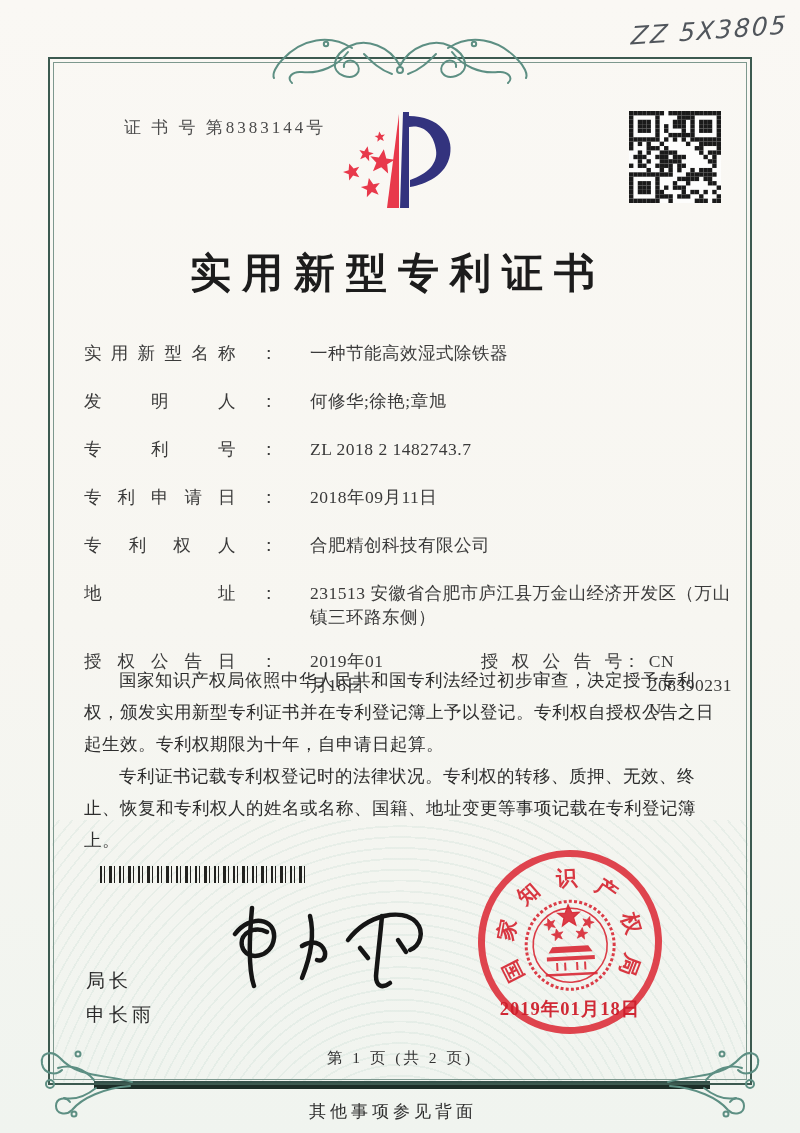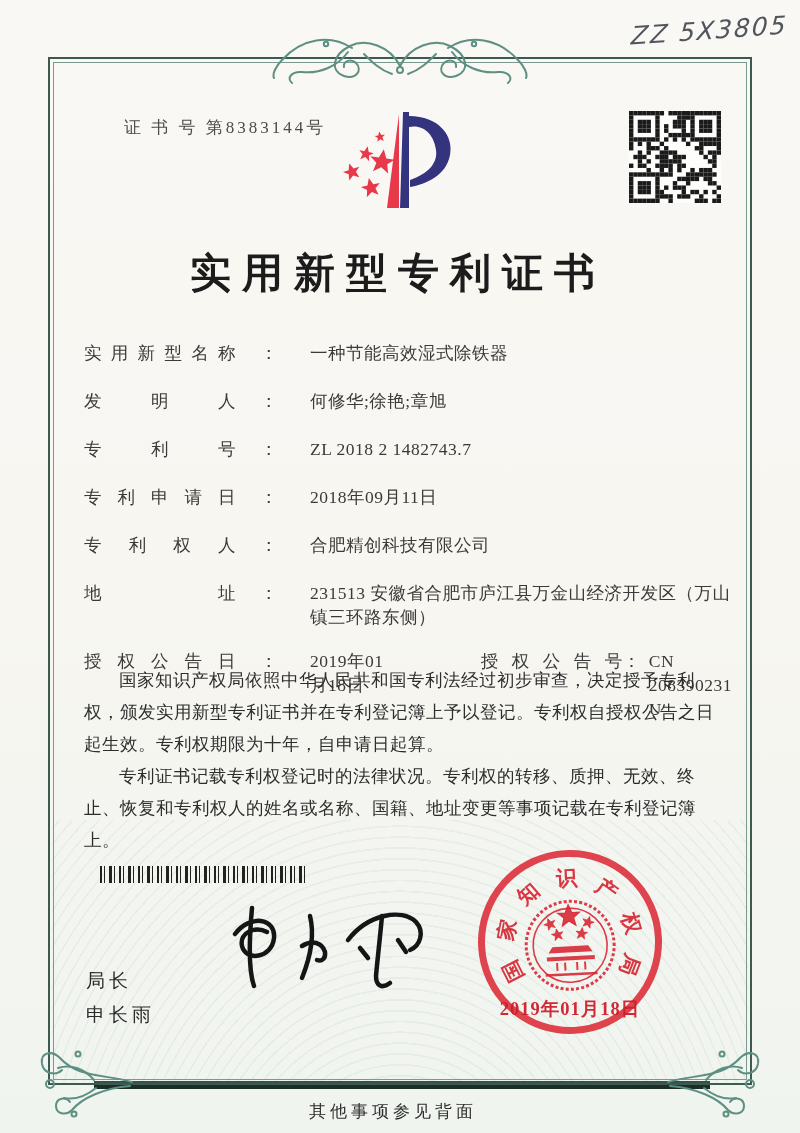--- a/index.html
+++ b/index.html
@@ -455,20 +455,21 @@
         <path d="M30,62 L74,62 L70,56 L34,56 Z" stroke="none"></path>
         <path d="M28,66 L76,66 L76,70 L28,70 Z" stroke="none"></path>
         <path d="M32,72 L72,72 L72,80 L32,80 Z" stroke="none" fill="none" stroke-width="2"></path>
         <path d="M38,72 L38,80 M46,72 L46,80 M58,72 L58,80 M66,72 L66,80" stroke-width="2"></path>
         <path d="M26,84 L78,84" stroke-width="2.5"></path>
       </g>
     </svg>
   </div>
   <div class="seal-date">2019年01月18日</div>
 
+  <div class="page-num">第 1 页 (共 2 页)</div>
   <div class="bottom-rule">
     <div class="thin"></div>
       <div class="thick"></div>
   </div>
   <svg class="ornament-bl" viewBox="0 0 104 78">
     <g stroke="#5d8f83" stroke-width="2" fill="none" stroke-linecap="round">
       <path d="M98,42 C70,34 44,38 26,18 C18,10 6,12 8,24 C10,34 22,36 28,30"></path>
       <path d="M96,46 C70,48 48,58 38,70 C32,76 22,74 22,66 C22,58 32,56 36,62"></path>
       <path d="M60,40 C50,28 36,24 24,28"></path>
       <path d="M62,48 C52,56 40,60 30,58"></path>

